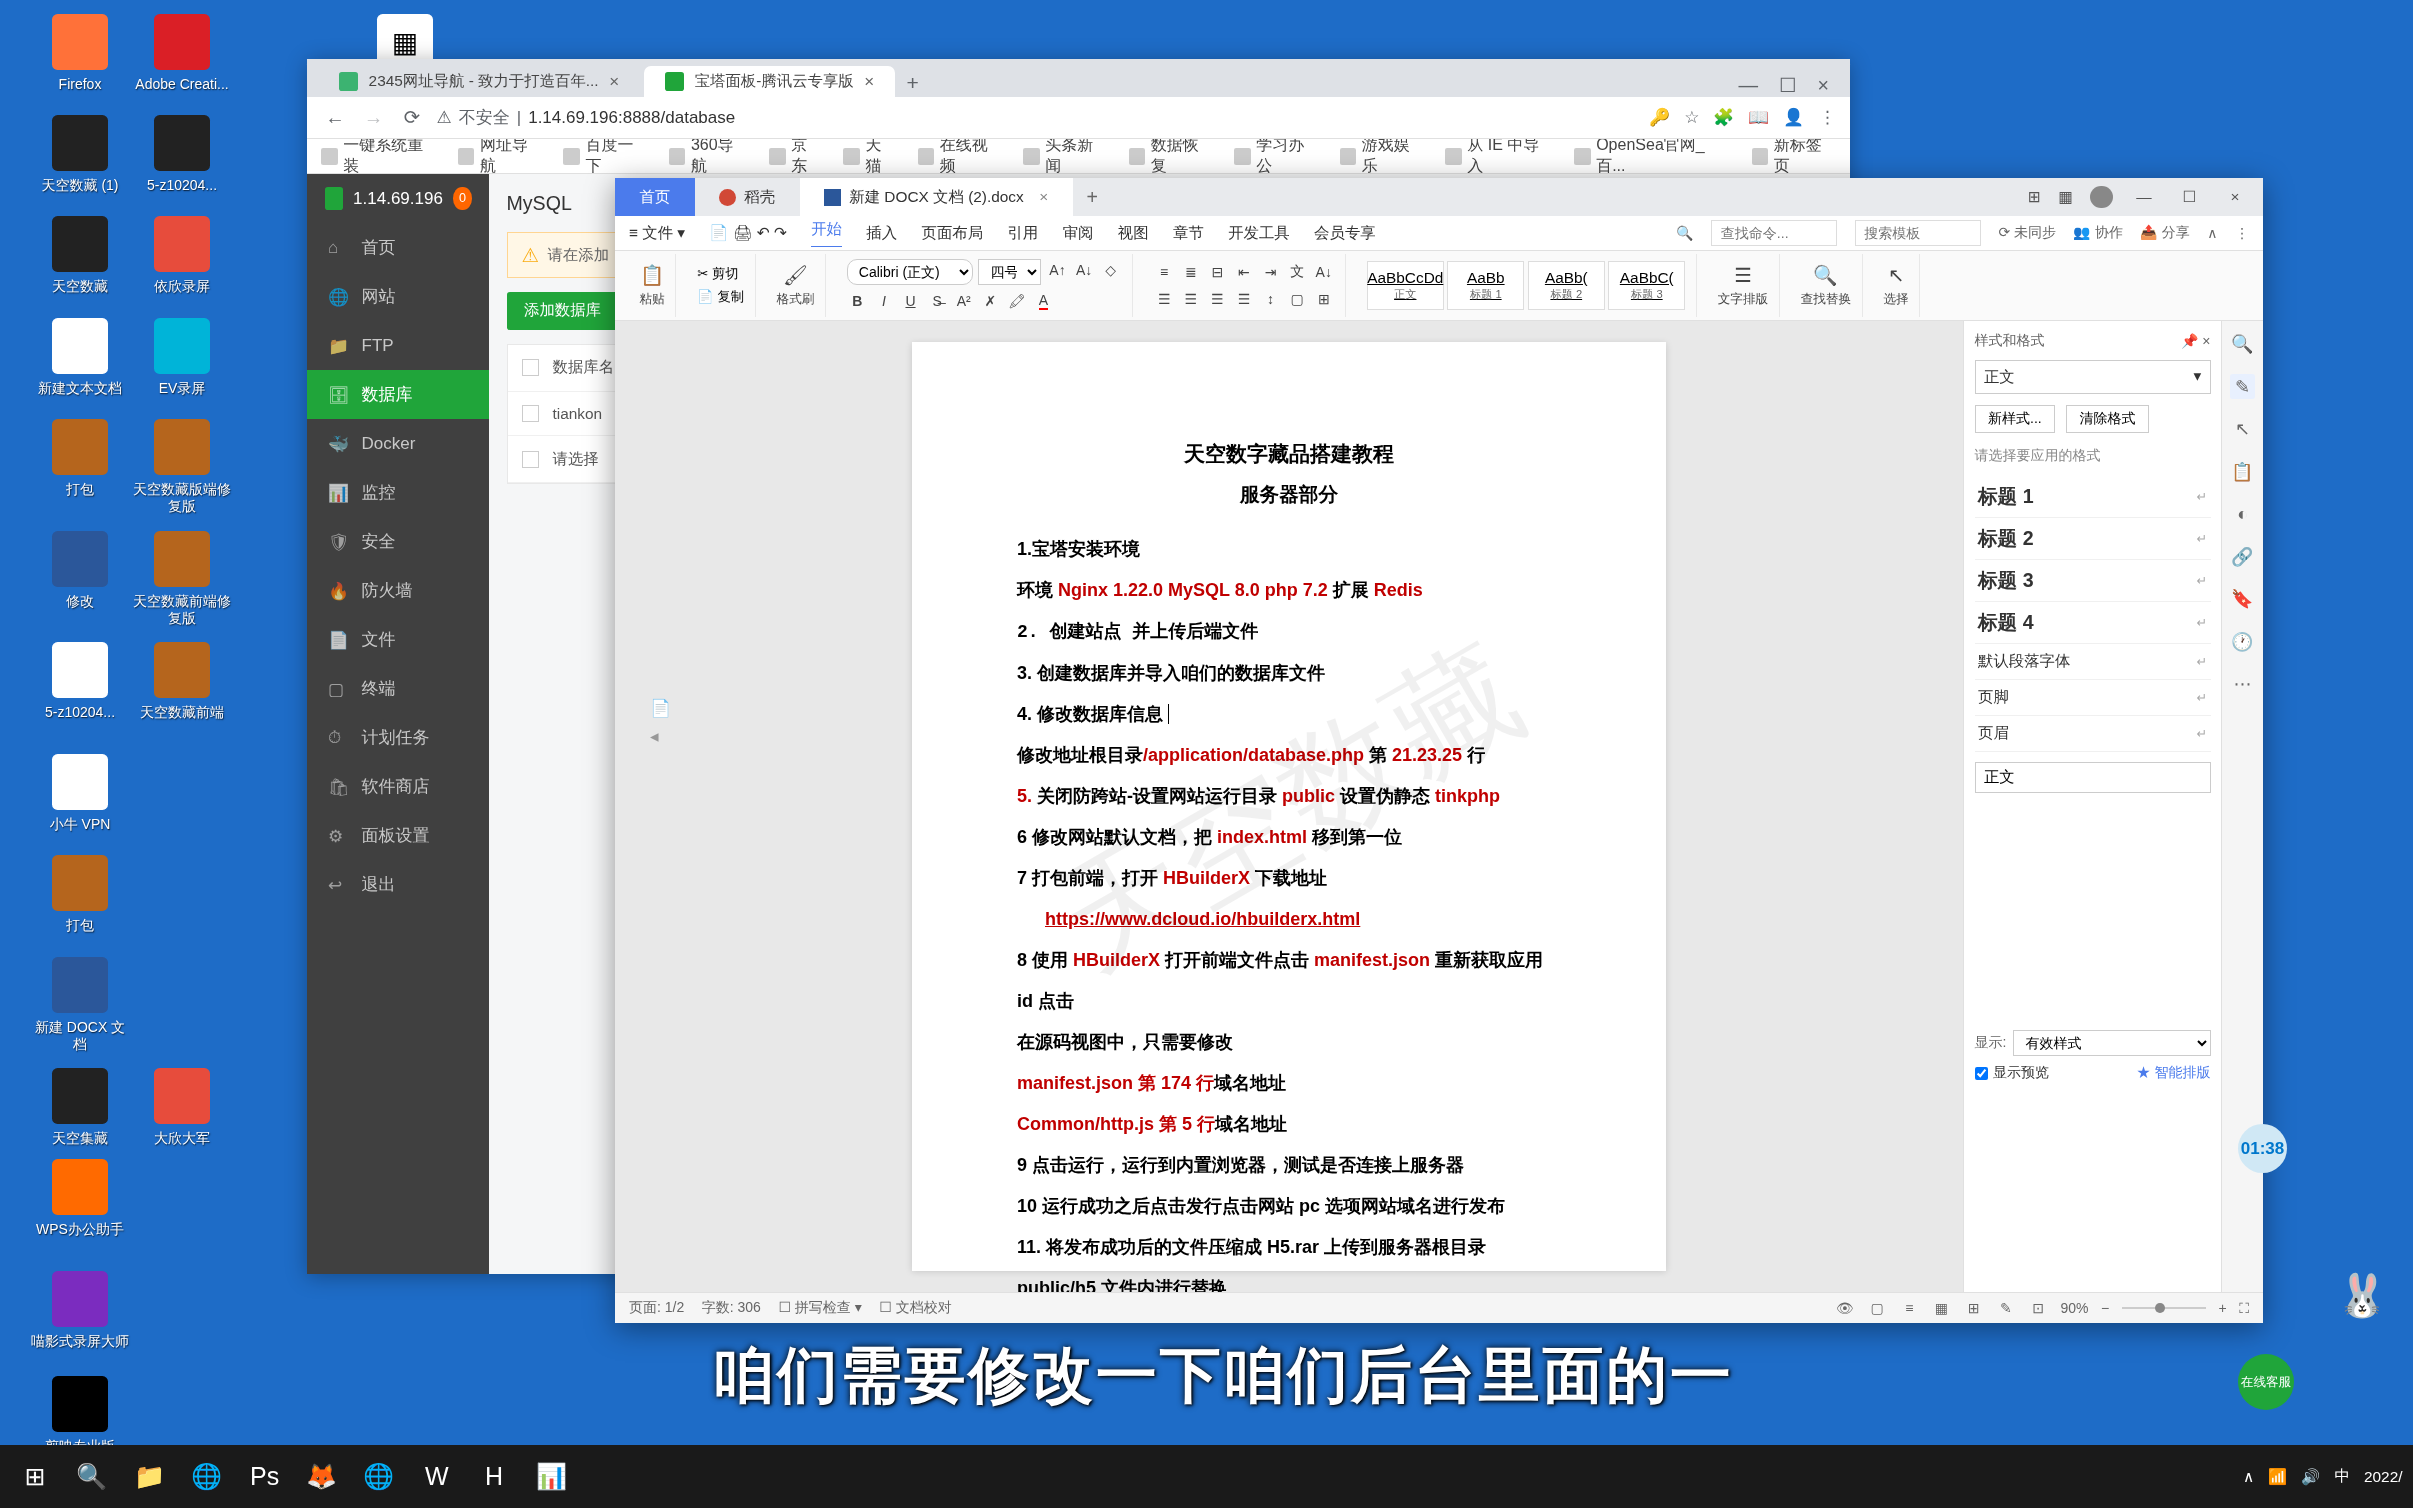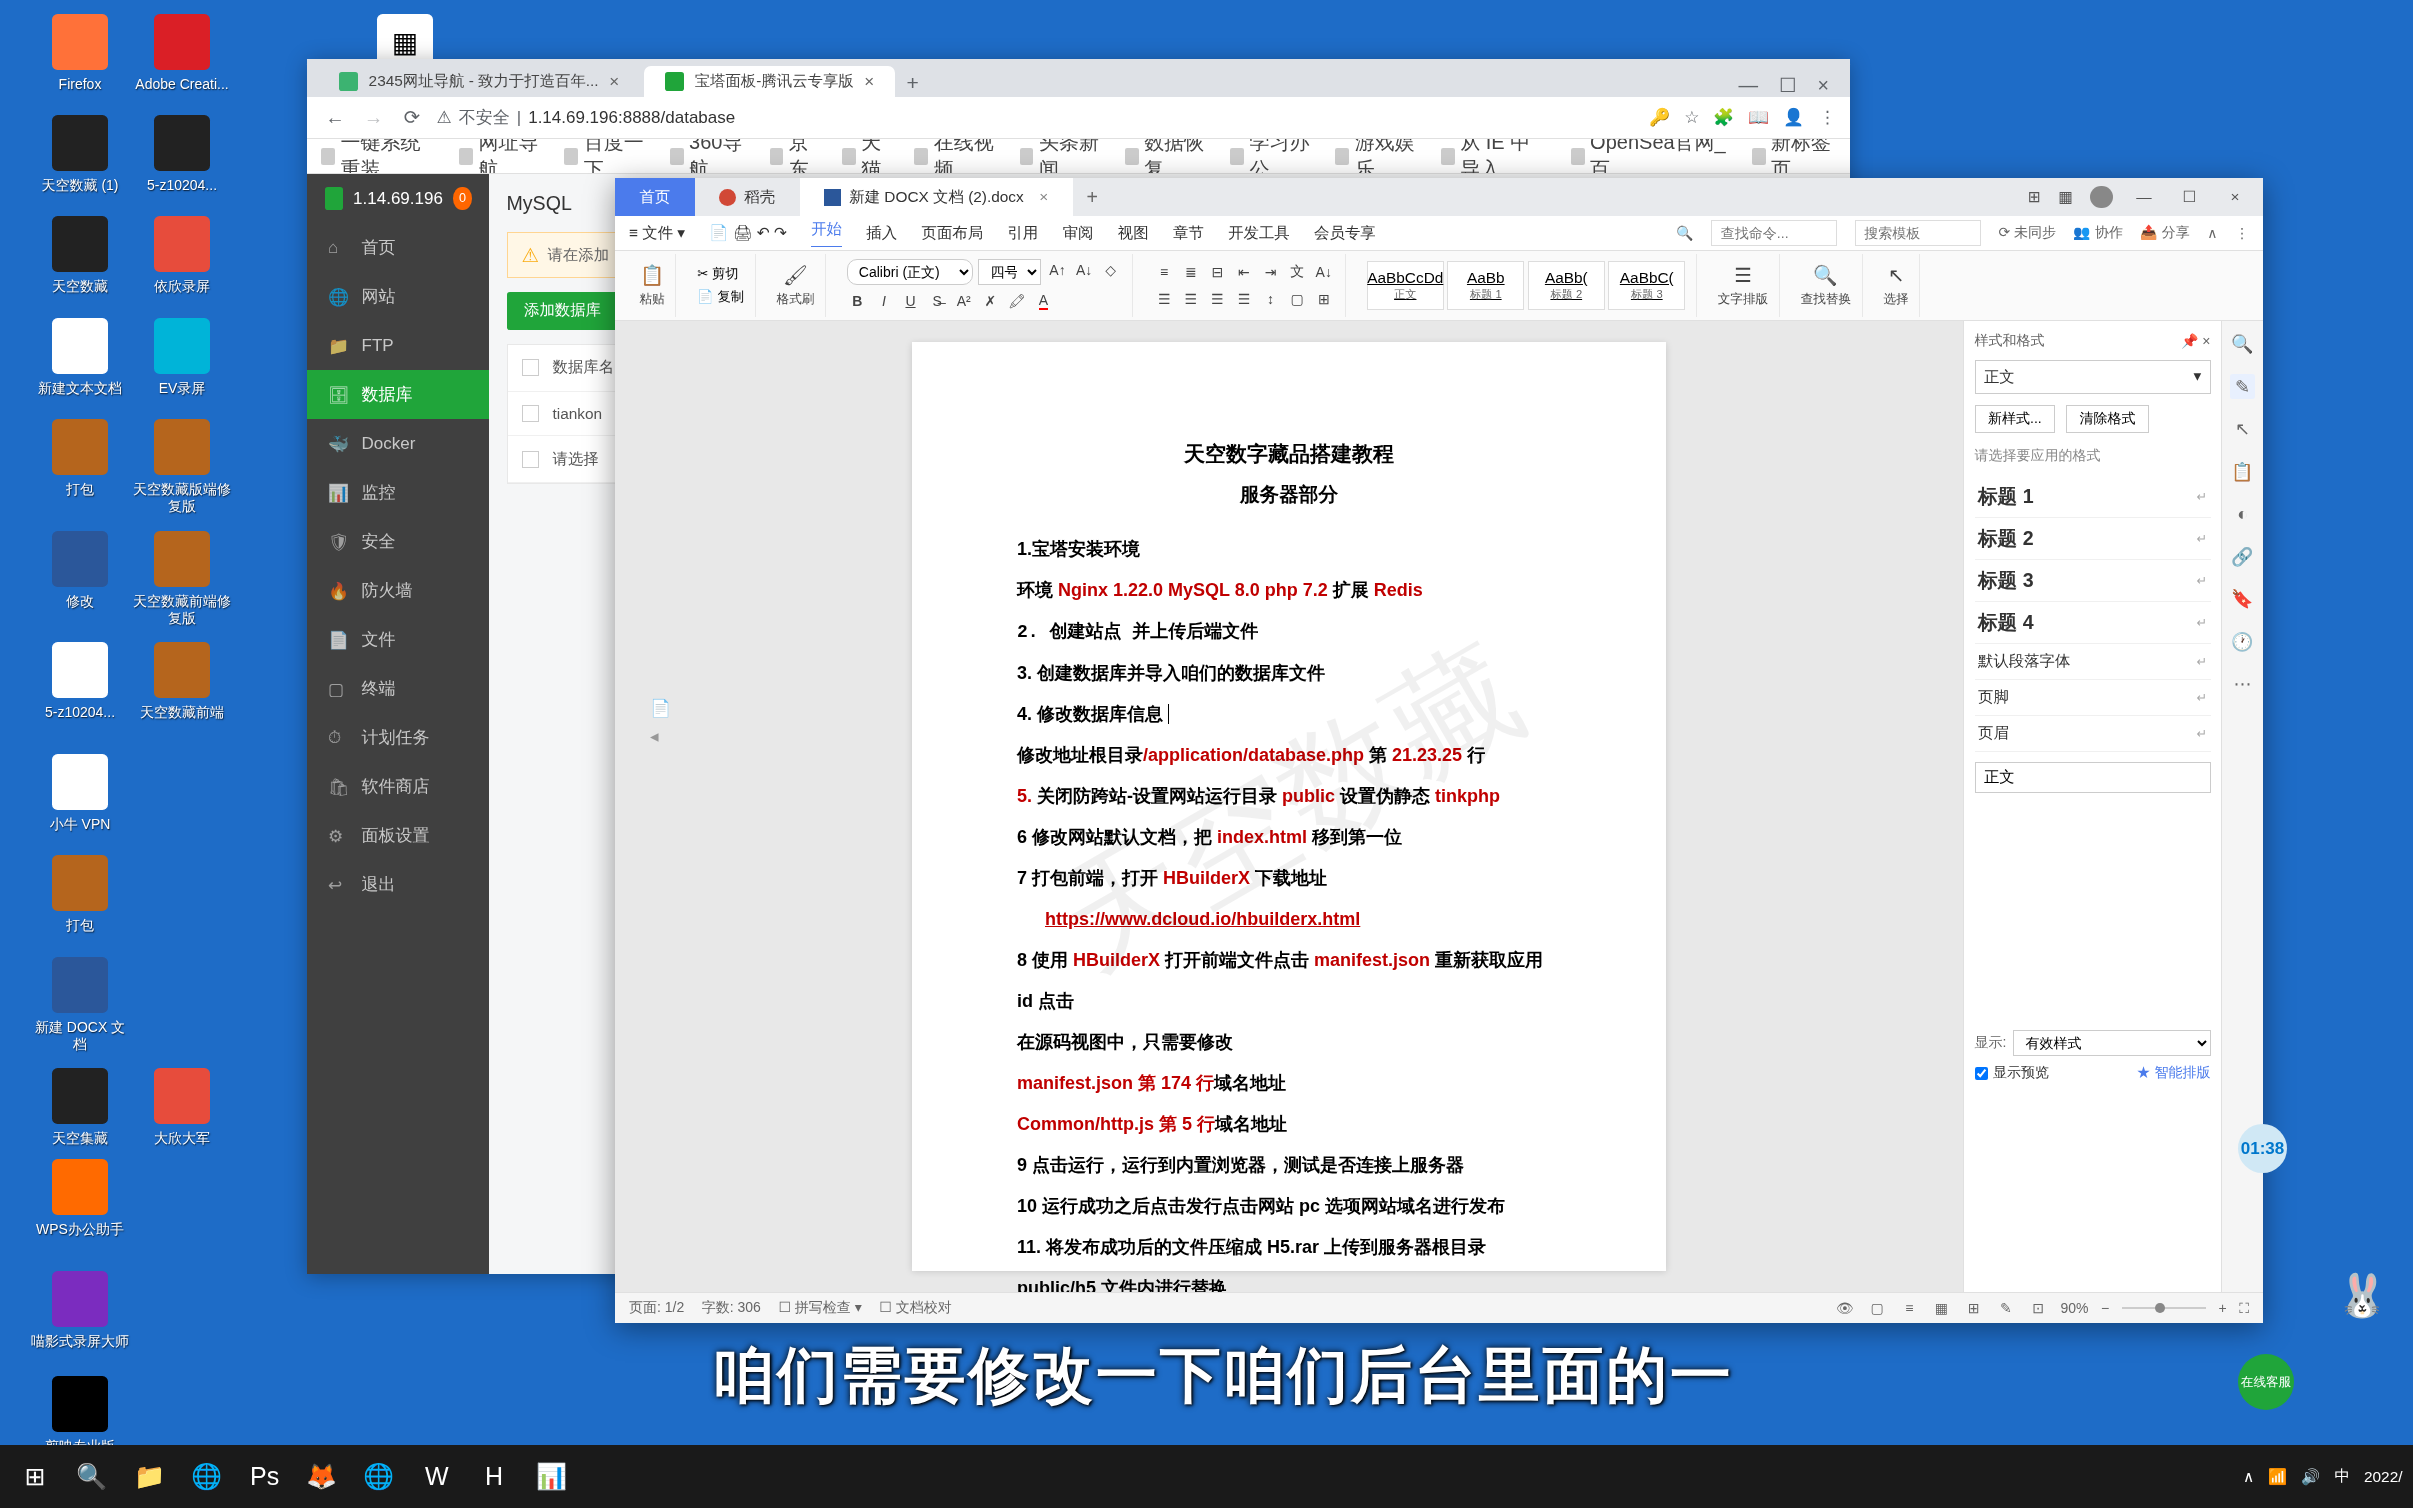--- a/index.html
+++ b/index.html
@@ -21,21 +21,21 @@
 .new-tab-btn { width: 28px; height: 28px; font-size: 21px; color: #5f6368; display: flex; align-items: center; justify-content: center; }
 .browser-controls-top { margin-left: auto; display: flex; gap: 21px; padding-right: 10.5px; font-size: 19.6px; color: #5f6368; }
 
 .address-bar { height: 42px; background: #fff; display: flex; align-items: center; padding: 0 14px; gap: 10.5px; border-bottom: 0.7px solid #e0e0e0; }
 .nav-btn { width: 28px; height: 28px; display: flex; align-items: center; justify-content: center; font-size: 19.6px; color: #5f6368; }
 .url-box { flex: 1; display: flex; align-items: center; gap: 7px; font-size: 17px; color: #5f6368; }
 .url-box .insecure { color: #5f6368; }
 .url-box .url-text { color: #333; }
 .addr-icons { display: flex; gap: 14px; font-size: 17px; color: #5f6368; }
 
-.bookmarks-bar { height: 35px; background: #fff; display: flex; align-items: center; padding: 0 14px; gap: 21px; font-size: 20px; color: #444; border-bottom: 0.7px solid #e0e0e0; overflow: hidden; justify-content: flex-end; }
+.bookmarks-bar { height: 35px; background: #fff; display: flex; align-items: center; padding: 0 14px; gap: 21px; font-size: 16px; color: #444; border-bottom: 0.7px solid #e0e0e0; overflow: hidden; }
 .bookmark { display: flex; align-items: center; gap: 5.6px; }
 .bookmark .bm-icon { width: 17px; height: 17px; border-radius: 2.1px; background: #ccc; }
 
 
 .bt-panel { display: flex; height: calc(100% - 115px); }
 .bt-sidebar { width: 182px; background: #404040; color: #c8c8c8; }
 .bt-header { height: 49px; display: flex; align-items: center; padding: 0 17.5px; gap: 10.5px; font-size: 17px; color: #fff; }
 .bt-logo { width: 22.3px; height: 22.3px; background: #20a53a; border-radius: 2.8px; }
 .bt-badge { width: 22.3px; height: 22.3px; background: #ff6600; border-radius: 50%; display: flex; align-items: center; justify-content: center; font-size: 12.6px; }
 .bt-menu-item { height: 49px; display: flex; align-items: center; padding: 0 21px; gap: 14px; font-size: 17px; cursor: pointer; }

